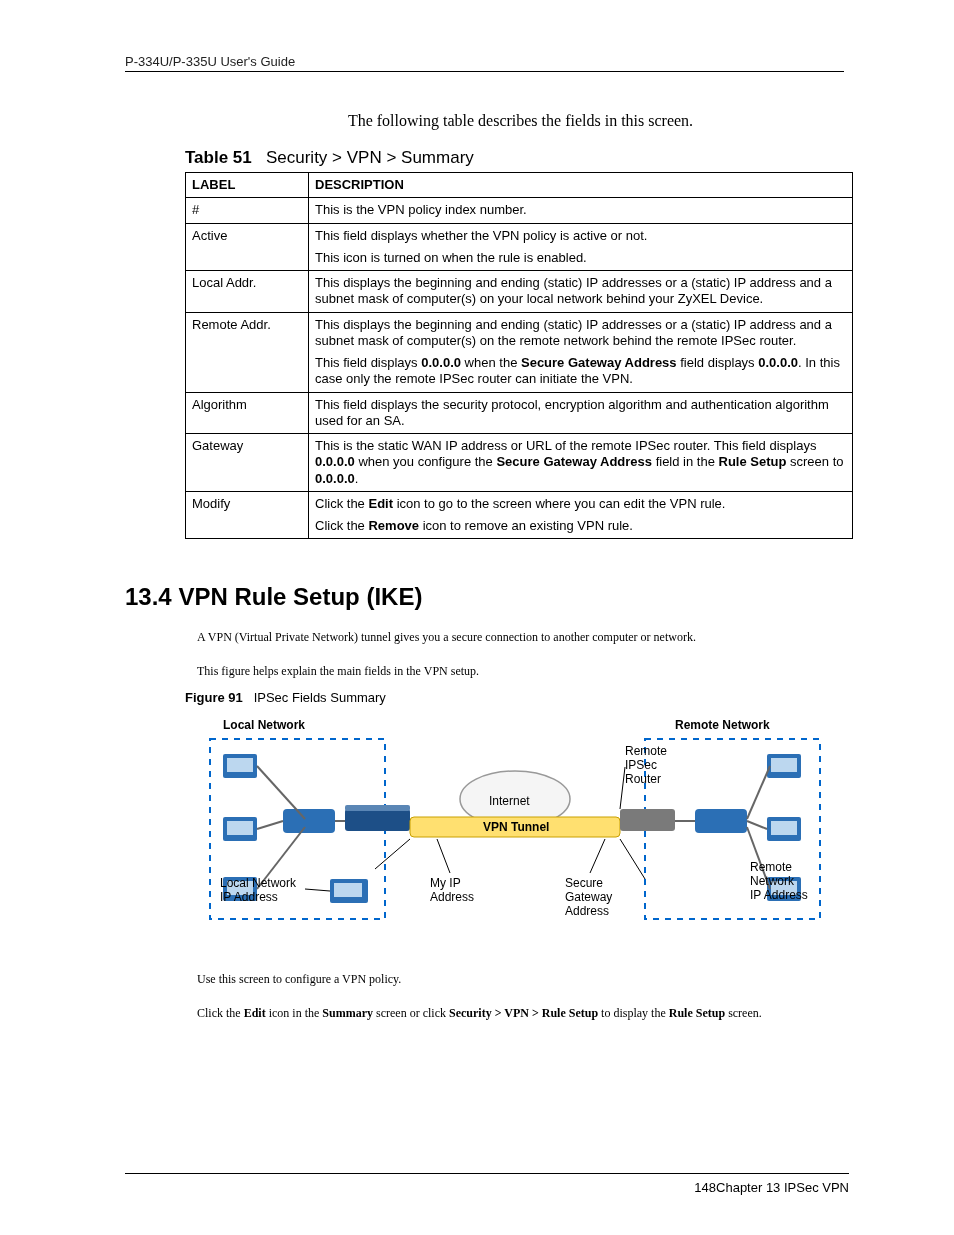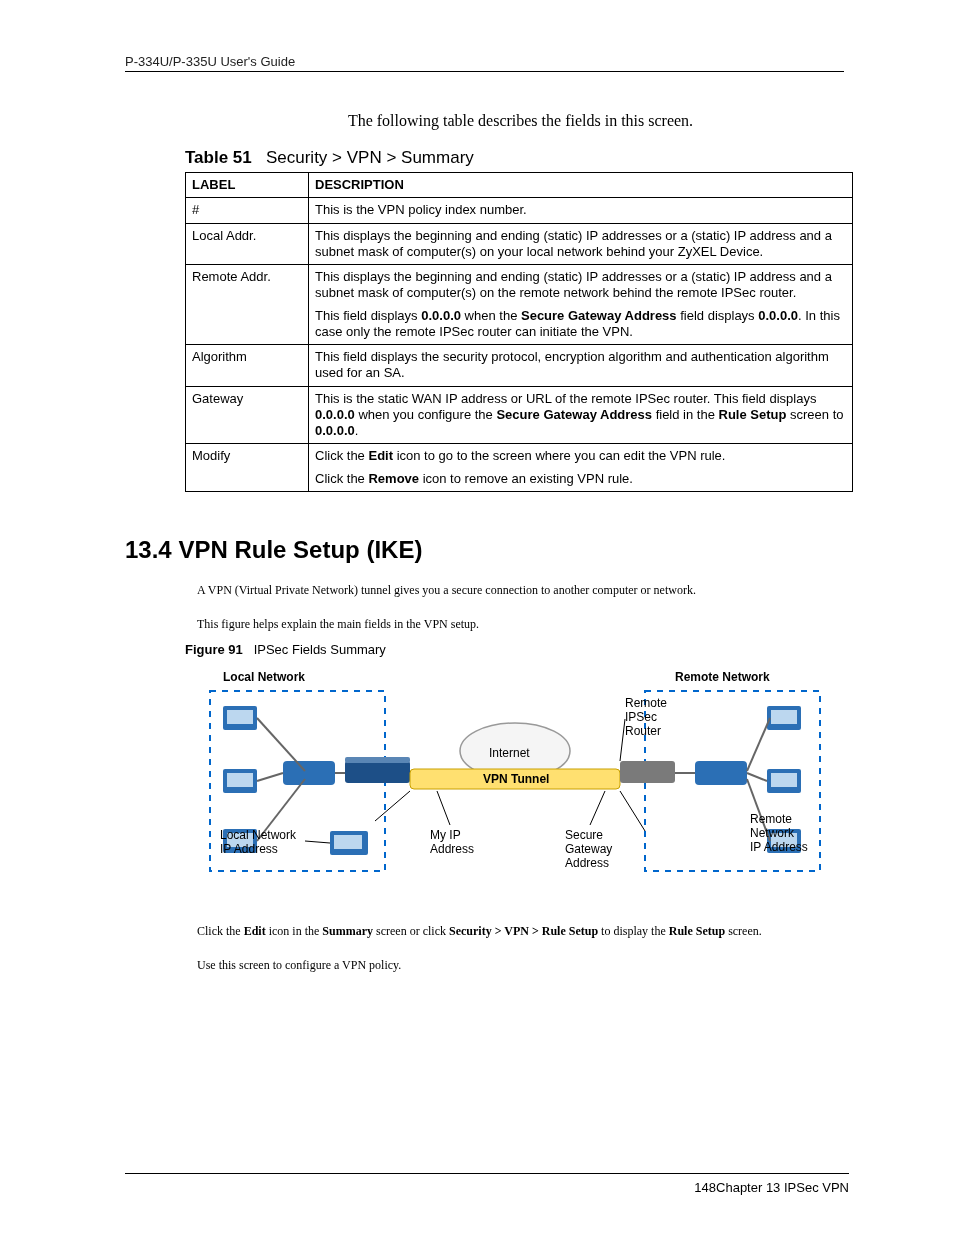--- a/index.html
+++ b/index.html
@@ -124,20 +124,27 @@
       <tr>
         <th class="label-col">LABEL</th>
         <th>DESCRIPTION</th>
       </tr>
     </thead>
     <tbody>
         <tr>
           <td class="label-col">#</td>
           <td>
             <div class="para">This is the VPN policy index number.</div>
+          </td>
+        </tr>
+        <tr>
+          <td class="label-col">Active</td>
+          <td>
+            <div class="para">This field displays whether the VPN policy is active or not.</div>
+            <div class="para">This icon is turned on when the rule is enabled.</div>
           </td>
         </tr>
         <tr>
           <td class="label-col">Local Addr.</td>
           <td>
             <div class="para">This displays the beginning and ending (static) IP addresses or a (static) IP address and a subnet mask of computer(s) on your local network behind your ZyXEL Device.</div>
           </td>
         </tr>
         <tr>
           <td class="label-col">Remote Addr.</td>
@@ -247,21 +254,21 @@
       <text x="360" y="192" font-size="12">Gateway</text>
       <text x="360" y="206" font-size="12">Address</text>
       <line x1="385" y1="164" x2="400" y2="130" stroke="#000" stroke-width="1"></line>
 
       <text x="545" y="162" font-size="12">Remote</text>
       <text x="545" y="176" font-size="12">Network</text>
       <text x="545" y="190" font-size="12">IP Address</text>
     </svg>
   </div>
 
+  <p class="body-p">Use this screen to configure a VPN policy.</p>
   <p class="body-p">Click the <span class="b">Edit</span> icon in the <span class="b">Summary</span> screen or click <span class="b">Security &gt; VPN &gt; Rule Setup</span> to display the <span class="b">Rule Setup</span> screen.</p>
-  <p class="body-p">Use this screen to configure a VPN policy.</p>
 
   <div class="footer">
     <span>148</span>
     <span>Chapter 13 IPSec VPN</span>
   </div>
 
 </div>
 
 </body></html>

